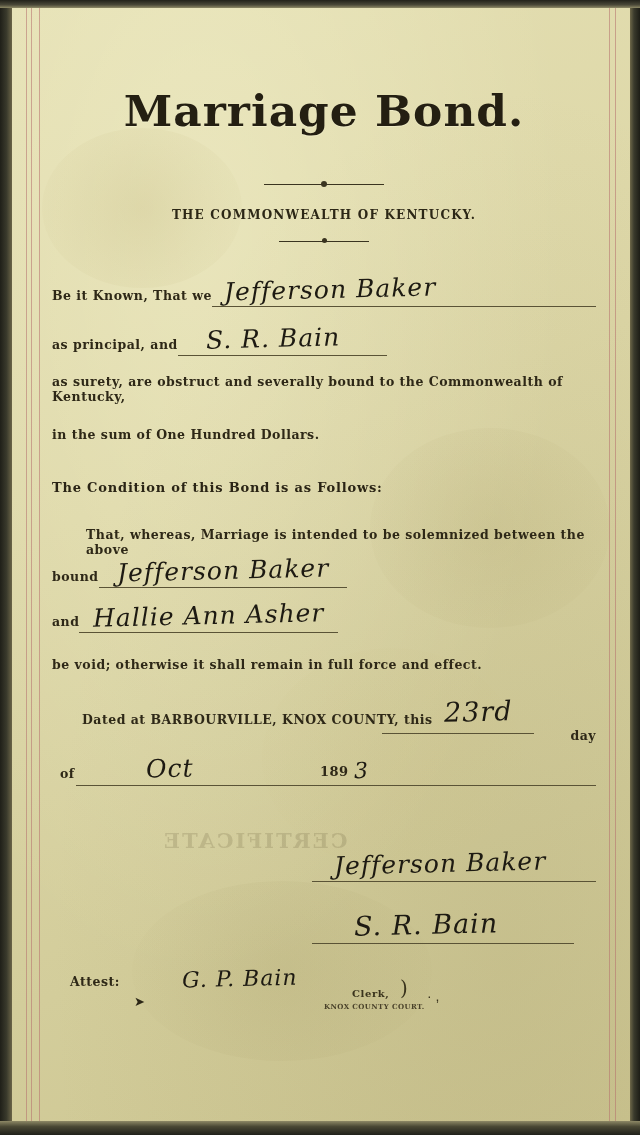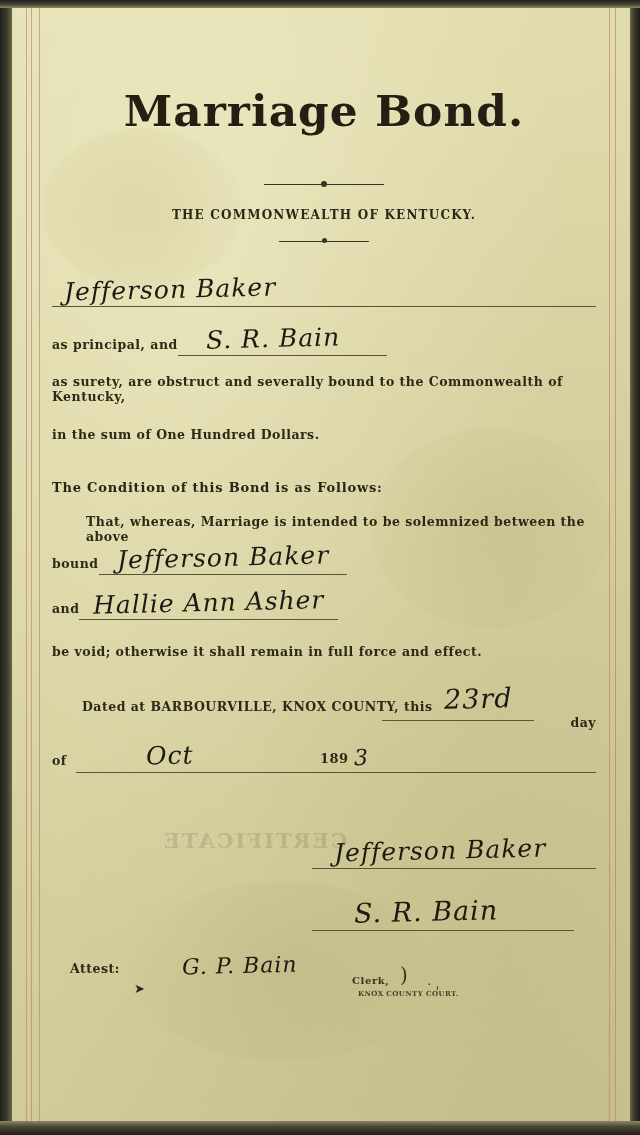--- a/index.html
+++ b/index.html
@@ -276,40 +276,41 @@
 
       <div class="title">Marriage Bond.</div>
 
       <div class="divider"></div>
 
       <div class="subtitle">THE COMMONWEALTH OF KENTUCKY.</div>
 
       <div class="divider2"></div>
 
       <div class="fillrow" style="margin-top: 30px;">
+        <div class="lead printed">Be it Known, That we</div>
         <div class="blank">
           <span class="script hand">Jefferson Baker</span>
         </div>
       </div>
 
       <div class="fillrow" style="margin-top: 18px;">
         <div class="lead printed">as principal, and</div>
         <div class="blank" style="max-width: 330px;">
           <span class="script hand" style="left: 28px;">S. R. Bain</span>
         </div>
         <div style="flex:1 1 auto;"></div>
       </div>
 
       <div class="printed" style="margin-top: 18px;">as surety, are obstruct and severally bound to the Commonwealth of Kentucky,</div>
 
       <div class="printed" style="margin-top: 23px;">in the sum of One Hundred Dollars.</div>
 
       <div class="heading-cond" style="margin-top: 38px;">The Condition of this Bond is as Follows:</div>
 
-      <div class="printed" style="margin-top: 19px; padding-left: 34px;">That, whereas, Marriage is intended to be solemnized between the above</div>
+      <div class="printed" style="margin-top: 32px; padding-left: 34px;">That, whereas, Marriage is intended to be solemnized between the above</div>
 
       <div class="fillrow" style="">
         <div class="lead printed">bound</div>
         <div class="blank" style="max-width: 380px;">
           <span class="script hand" style="left: 18px;">Jefferson Baker</span>
         </div>
         <div style="flex:1 1 auto;"></div>
       </div>
 
       <div class="fillrow" style="margin-top: 14px;">
@@ -325,21 +326,21 @@
 
       <div style="position: relative; margin-top: 28px; height: 34px;">
         <div class="printed" style="position:absolute; left: 30px; top: 12px;">Dated at BARBOURVILLE, KNOX COUNTY, this</div>
         <div style="position:absolute; left: 330px; right: 62px; bottom: 0; border-bottom: 1px solid #5a5336; height: 30px;">
           <span class="script lg" style="position:absolute; left: 62px; bottom: 6px;">23rd</span>
         </div>
         <div class="printed" style="position:absolute; right: 0; top: 28px;">day</div>
       </div>
 
       <div style="position: relative; margin-top: 18px; height: 34px;">
-        <div class="printed" style="position:absolute; left: 0; top: 14px;">of</div>
+        <div class="printed" style="position:absolute; left: 8px; top: 14px;">of</div>
         <div style="position:absolute; left: 24px; right: 0; bottom: 0; border-bottom: 1px solid #5a5336; height: 30px;">
           <span class="script" style="position:absolute; left: 70px; bottom: 2px;">Oct</span>
           <span class="printed" style="position:absolute; left: 244px; bottom: 6px; font-size: 13px;">189</span>
           <span class="script sm" style="position:absolute; left: 278px; bottom: 2px; transform: rotate(-2deg);">3</span>
         </div>
       </div>
 
       <div style="position: relative; margin-top: 34px; height: 62px;">
         <div style="position:absolute; left: 260px; right: 0; bottom: 0; border-bottom: 1px solid #5a5336; height: 42px;">
           <span class="script" style="position:absolute; left: 22px; bottom: 3px;">Jefferson Baker</span>
@@ -350,21 +351,21 @@
         <div style="position:absolute; left: 260px; right: 22px; bottom: 0; border-bottom: 1px solid #5a5336; height: 42px;">
           <span class="script lg" style="position:absolute; left: 42px; bottom: 3px;">S. R. Bain</span>
         </div>
       </div>
 
       <div style="position: relative; margin-top: 14px; height: 56px;">
         <div class="printed" style="position:absolute; left: 18px; top: 16px;">Attest:</div>
         <span class="script sm" style="position:absolute; left: 130px; top: 8px;">G. P. Bain</span>
         <span class="clerk-label" style="position:absolute; left: 300px; top: 30px;">Clerk,</span>
         <span class="brace" style="position:absolute; left: 348px; top: 18px;">)</span>
-        <span class="clerk-sub" style="position:absolute; left: 306px; top: 44px;">KNOX COUNTY COURT.</span>
+        <span class="clerk-sub" style="position:absolute; left: 272px; top: 44px;">KNOX COUNTY COURT.</span>
         <span style="position:absolute; left: 375px; top: 30px; color:#3a331d; font-size: 14px;">· ,</span>
         <span style="position:absolute; left: 82px; top: 36px; color:#2b2616; font-size: 13px;">➤</span>
       </div>
 
     </div>
   </div>
 
   <div class="scan-edge-left"></div>
   <div class="scan-edge-right"></div>
   <div class="scan-edge-top"></div>

